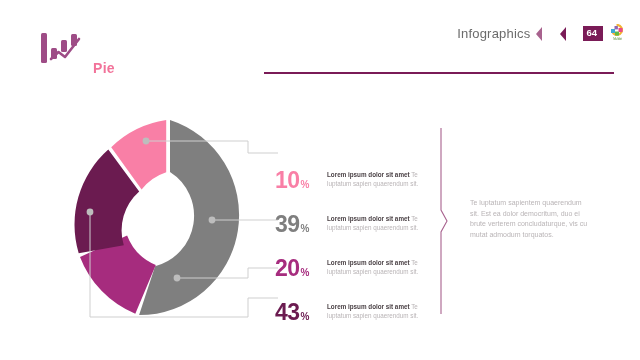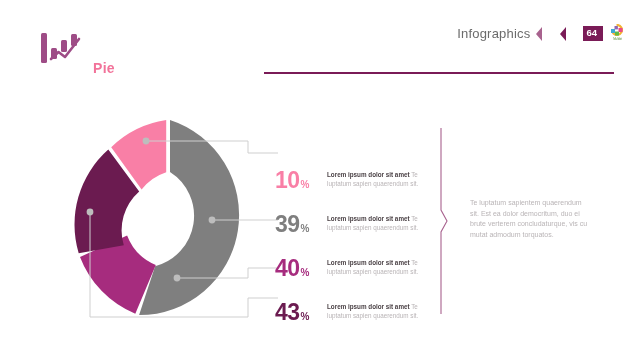--- a/index.html
+++ b/index.html
@@ -221,21 +221,21 @@
       <span class="pct-num">39</span>
       <span class="pct-sign">%</span>
     </div>
     <div class="legend-text">
       <b>Lorem ipsum dolor sit amet</b><span> Te luptatum sapien quaerendum sit.</span>
     </div>
   </div>
 
   <div class="legend-row">
     <div class="pct" style="color:#A62C7E">
-      <span class="pct-num">40</span>
+      <span class="pct-num">20</span>
       <span class="pct-sign">%</span>
     </div>
     <div class="legend-text">
       <b>Lorem ipsum dolor sit amet</b><span> Te luptatum sapien quaerendum sit.</span>
     </div>
   </div>
 
   <div class="legend-row">
     <div class="pct" style="color:#6B1B50">
       <span class="pct-num">43</span>

